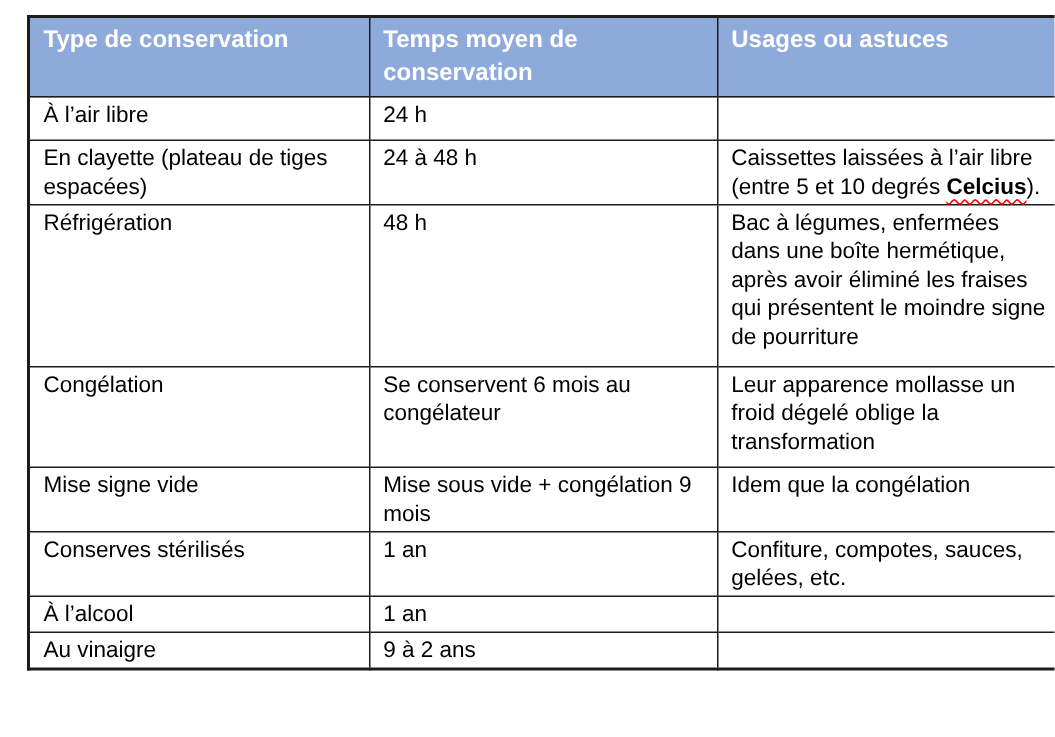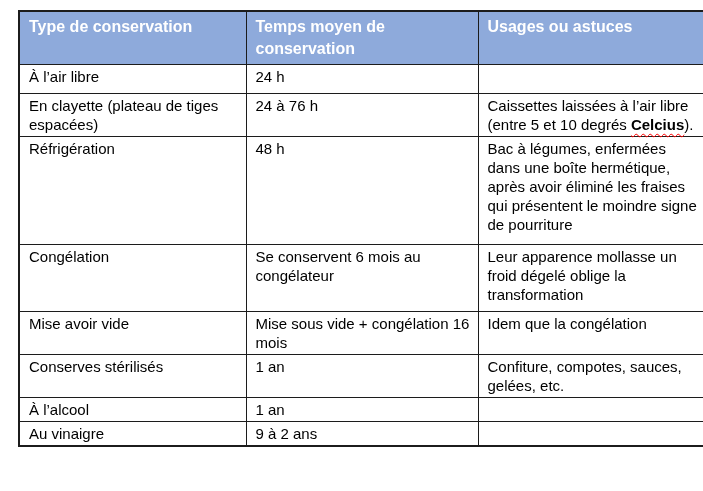--- a/index.html
+++ b/index.html
@@ -84,36 +84,36 @@
         </tr>
       </thead>
       <tbody>
         <tr class="r-air">
           <td>À l’air libre</td>
           <td>24 h</td>
           <td></td>
         </tr>
         <tr class="r-clayette">
           <td>En clayette (plateau de tiges espacées)</td>
-          <td>24 à 76 h</td>
+          <td>24 à 48 h</td>
           <td><span>Caissettes laissées à l’air libre (entre 5 et 10 degrés </span><span class="misspelled">Celcius</span><span>).</span></td>
         </tr>
         <tr class="r-refrig">
           <td>Réfrigération</td>
           <td>48 h</td>
           <td>Bac à légumes, enfermées dans une boîte hermétique, après avoir éliminé les fraises qui présentent le moindre signe de pourriture</td>
         </tr>
         <tr class="r-congel">
           <td>Congélation</td>
           <td>Se conservent 6 mois au congélateur</td>
           <td>Leur apparence mollasse un froid dégelé oblige la transformation</td>
         </tr>
         <tr class="r-vide">
-          <td>Mise avoir vide</td>
-          <td>Mise sous vide + congélation 16 mois</td>
+          <td>Mise signe vide</td>
+          <td>Mise sous vide + congélation 9 mois</td>
           <td>Idem que la congélation</td>
         </tr>
         <tr class="r-conserves">
           <td>Conserves stérilisés</td>
           <td>1 an</td>
           <td>Confiture, compotes, sauces, gelées, etc.</td>
         </tr>
         <tr class="r-alcool">
           <td>À l’alcool</td>
           <td>1 an</td>

